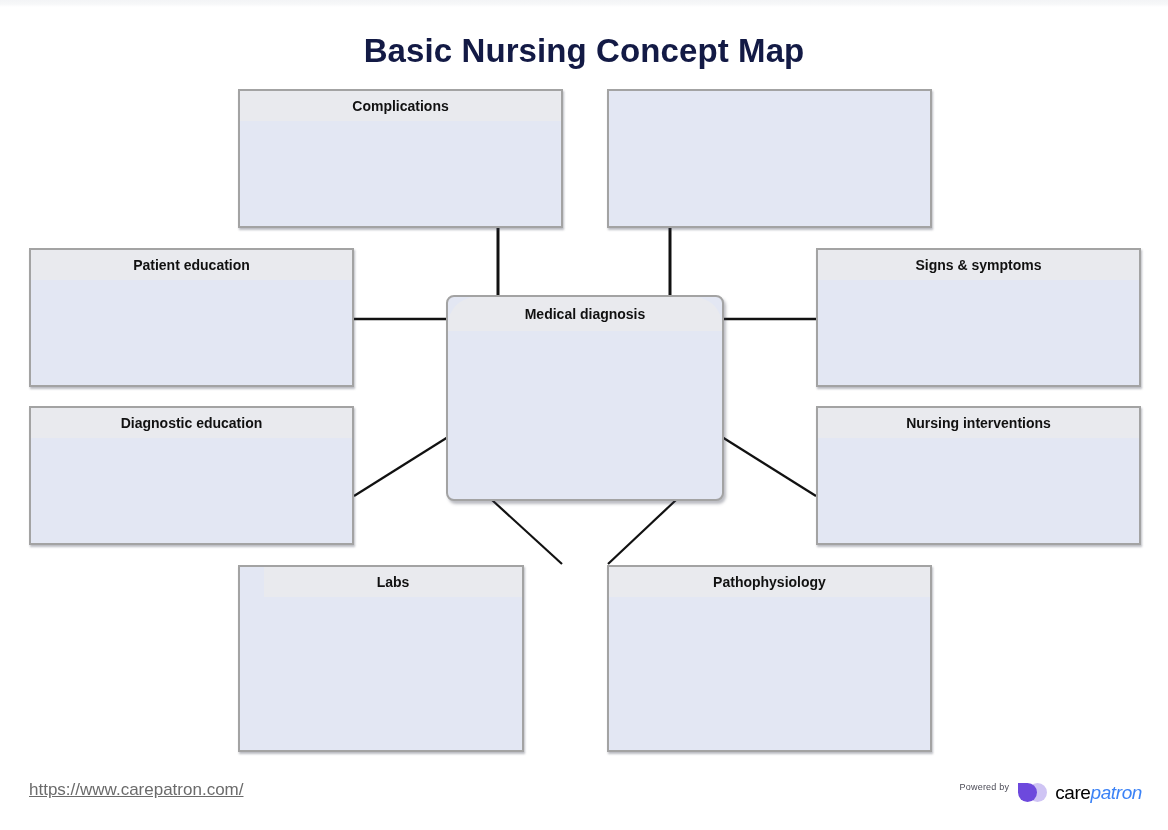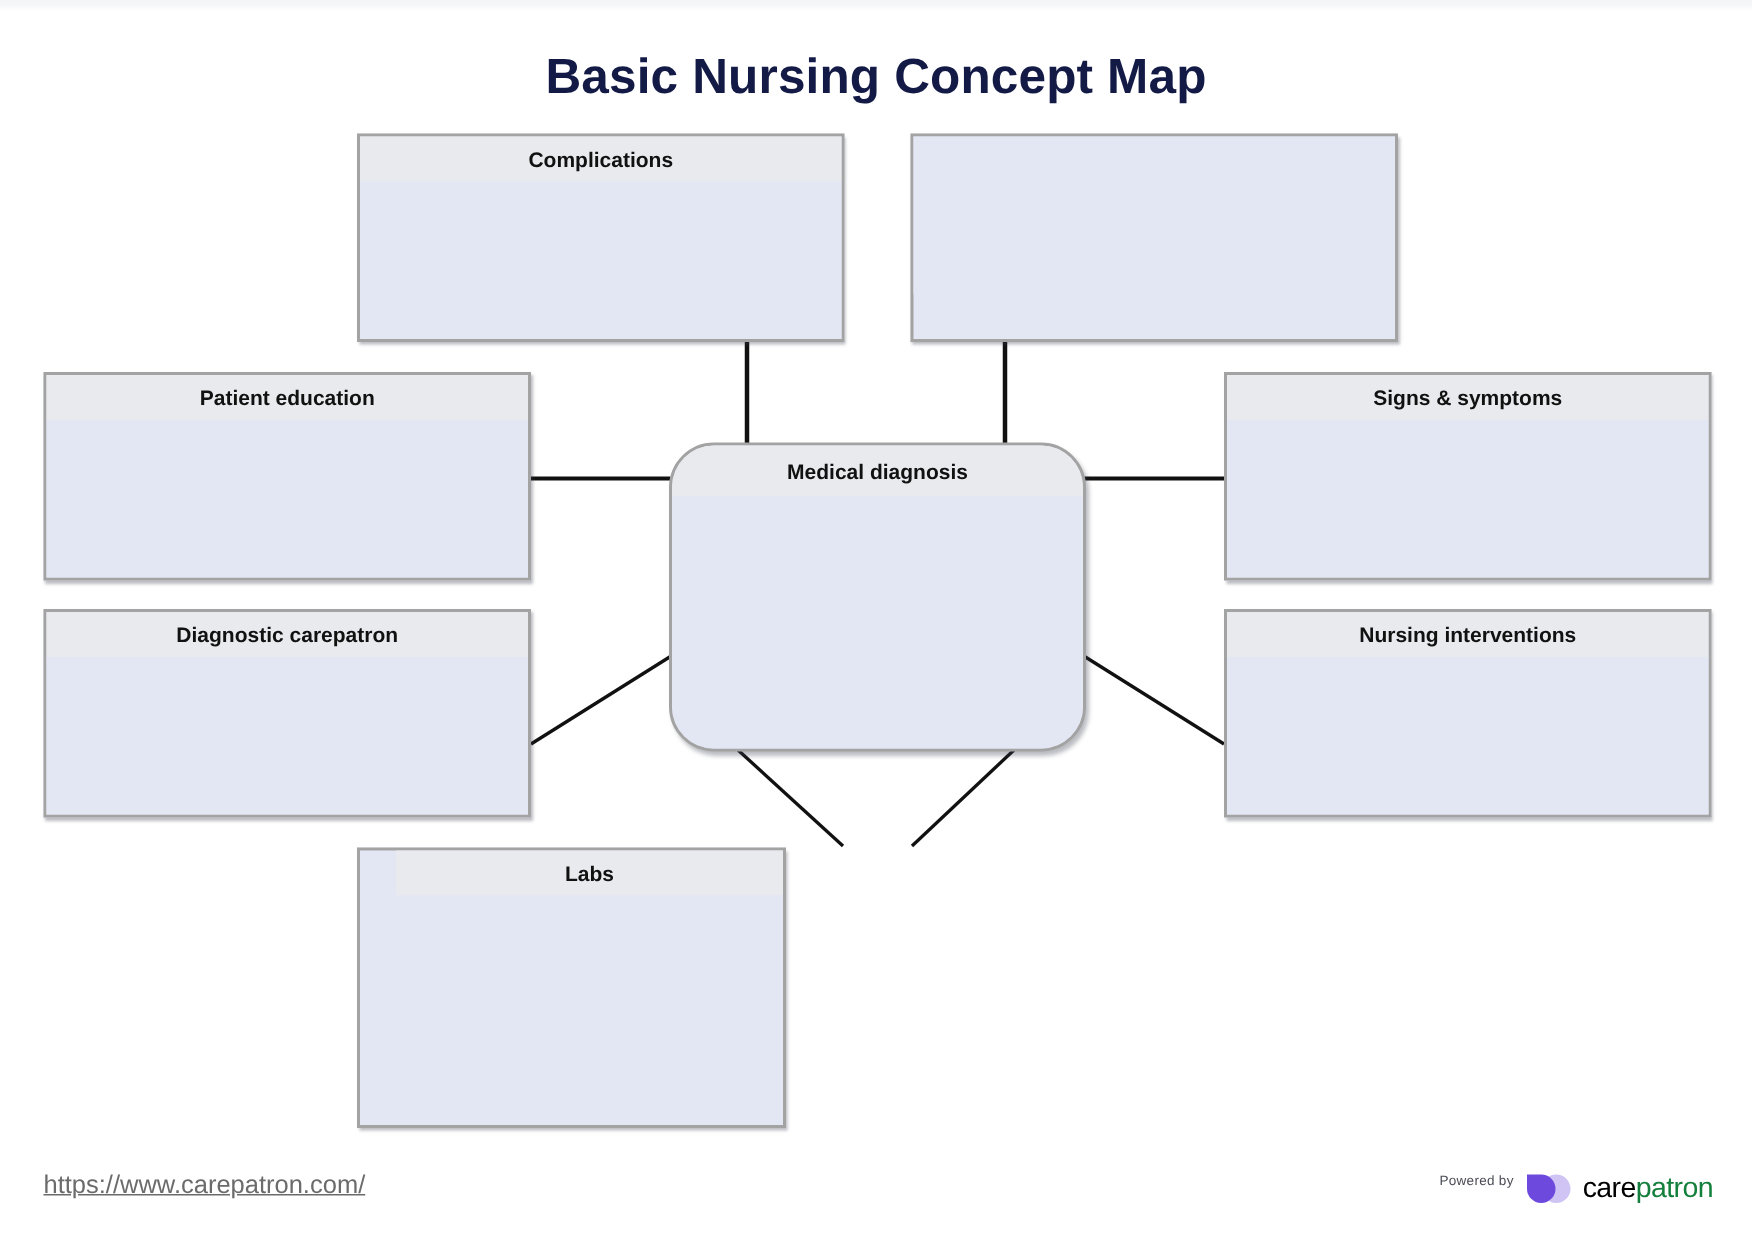--- a/index.html
+++ b/index.html
@@ -64,21 +64,21 @@
     font-weight: bold;
     color: #111111;
     white-space: nowrap;
     overflow: hidden;
   }
   .node .node-body {
     background: #e3e7f3;
   }
   
   #node-center {
-    border-radius: 30px;
+    border-radius: 8px;
     box-shadow: 2px 3px 3px rgba(60, 64, 80, 0.35);
   }
   #node-center .node-header {
     background: #e9eaee;
     border-radius: 28px 28px 0 0;
     height: 34px;
     line-height: 34px;
   }
   #node-center .node-body {
     border-radius: 0 0 28px 28px;
@@ -132,21 +132,22 @@
     font-size: 19px;
     letter-spacing: -0.4px;
     white-space: nowrap;
   }
   #brand .wordmark .care {
     font-weight: normal;
     color: #000000;
   }
   #brand .wordmark .patron {
     font-weight: normal;
-    color: #15803d;
+    color: #3b82f6;
+    font-style: italic;
   }
 </style>
 </head>
 <body>
 
 <div id="page">
 
   <div id="top-strip"></div>
 
   <div id="map-title">Basic Nursing Concept Map</div>
@@ -181,34 +182,38 @@
     <div class="node-header">Patient education</div>
     <div class="node-body" style="height:105px;"></div>
   </div>
 
   <div class="node" style="left:816px; top:248px; width:325px; height:139px;">
     <div class="node-header">Signs &amp; symptoms</div>
     <div class="node-body" style="height:105px;"></div>
   </div>
 
   <div class="node" style="left:29px; top:406px; width:325px; height:139px;">
-    <div class="node-header">Diagnostic carepatron</div>
+    <div class="node-header">Diagnostic education</div>
     <div class="node-body" style="height:105px;"></div>
   </div>
 
   <div class="node" style="left:816px; top:406px; width:325px; height:139px;">
     <div class="node-header">Nursing interventions</div>
     <div class="node-body" style="height:105px;"></div>
   </div>
 
   <div class="node" style="left:238px; top:565px; width:286px; height:187px;padding-left:24px;">
     <div class="node-header">Labs</div>
     <div class="node-body" style="height:153px;"></div>
   </div>
 
+  <div class="node" style="left:607px; top:565px; width:325px; height:187px;">
+    <div class="node-header">Pathophysiology</div>
+    <div class="node-body" style="height:153px;"></div>
+  </div>
 
   <div class="node" id="node-center" style="left:446px; top:295px; width:278px; height:206px;">
     <div class="node-header">Medical diagnosis</div>
     <div class="node-body" style="height:168px;"></div>
   </div>
 
   <a id="footer-url" href="#">https://www.carepatron.com/</a>
 
   <div id="brand">
     <span class="powered-by">Powered by</span>

